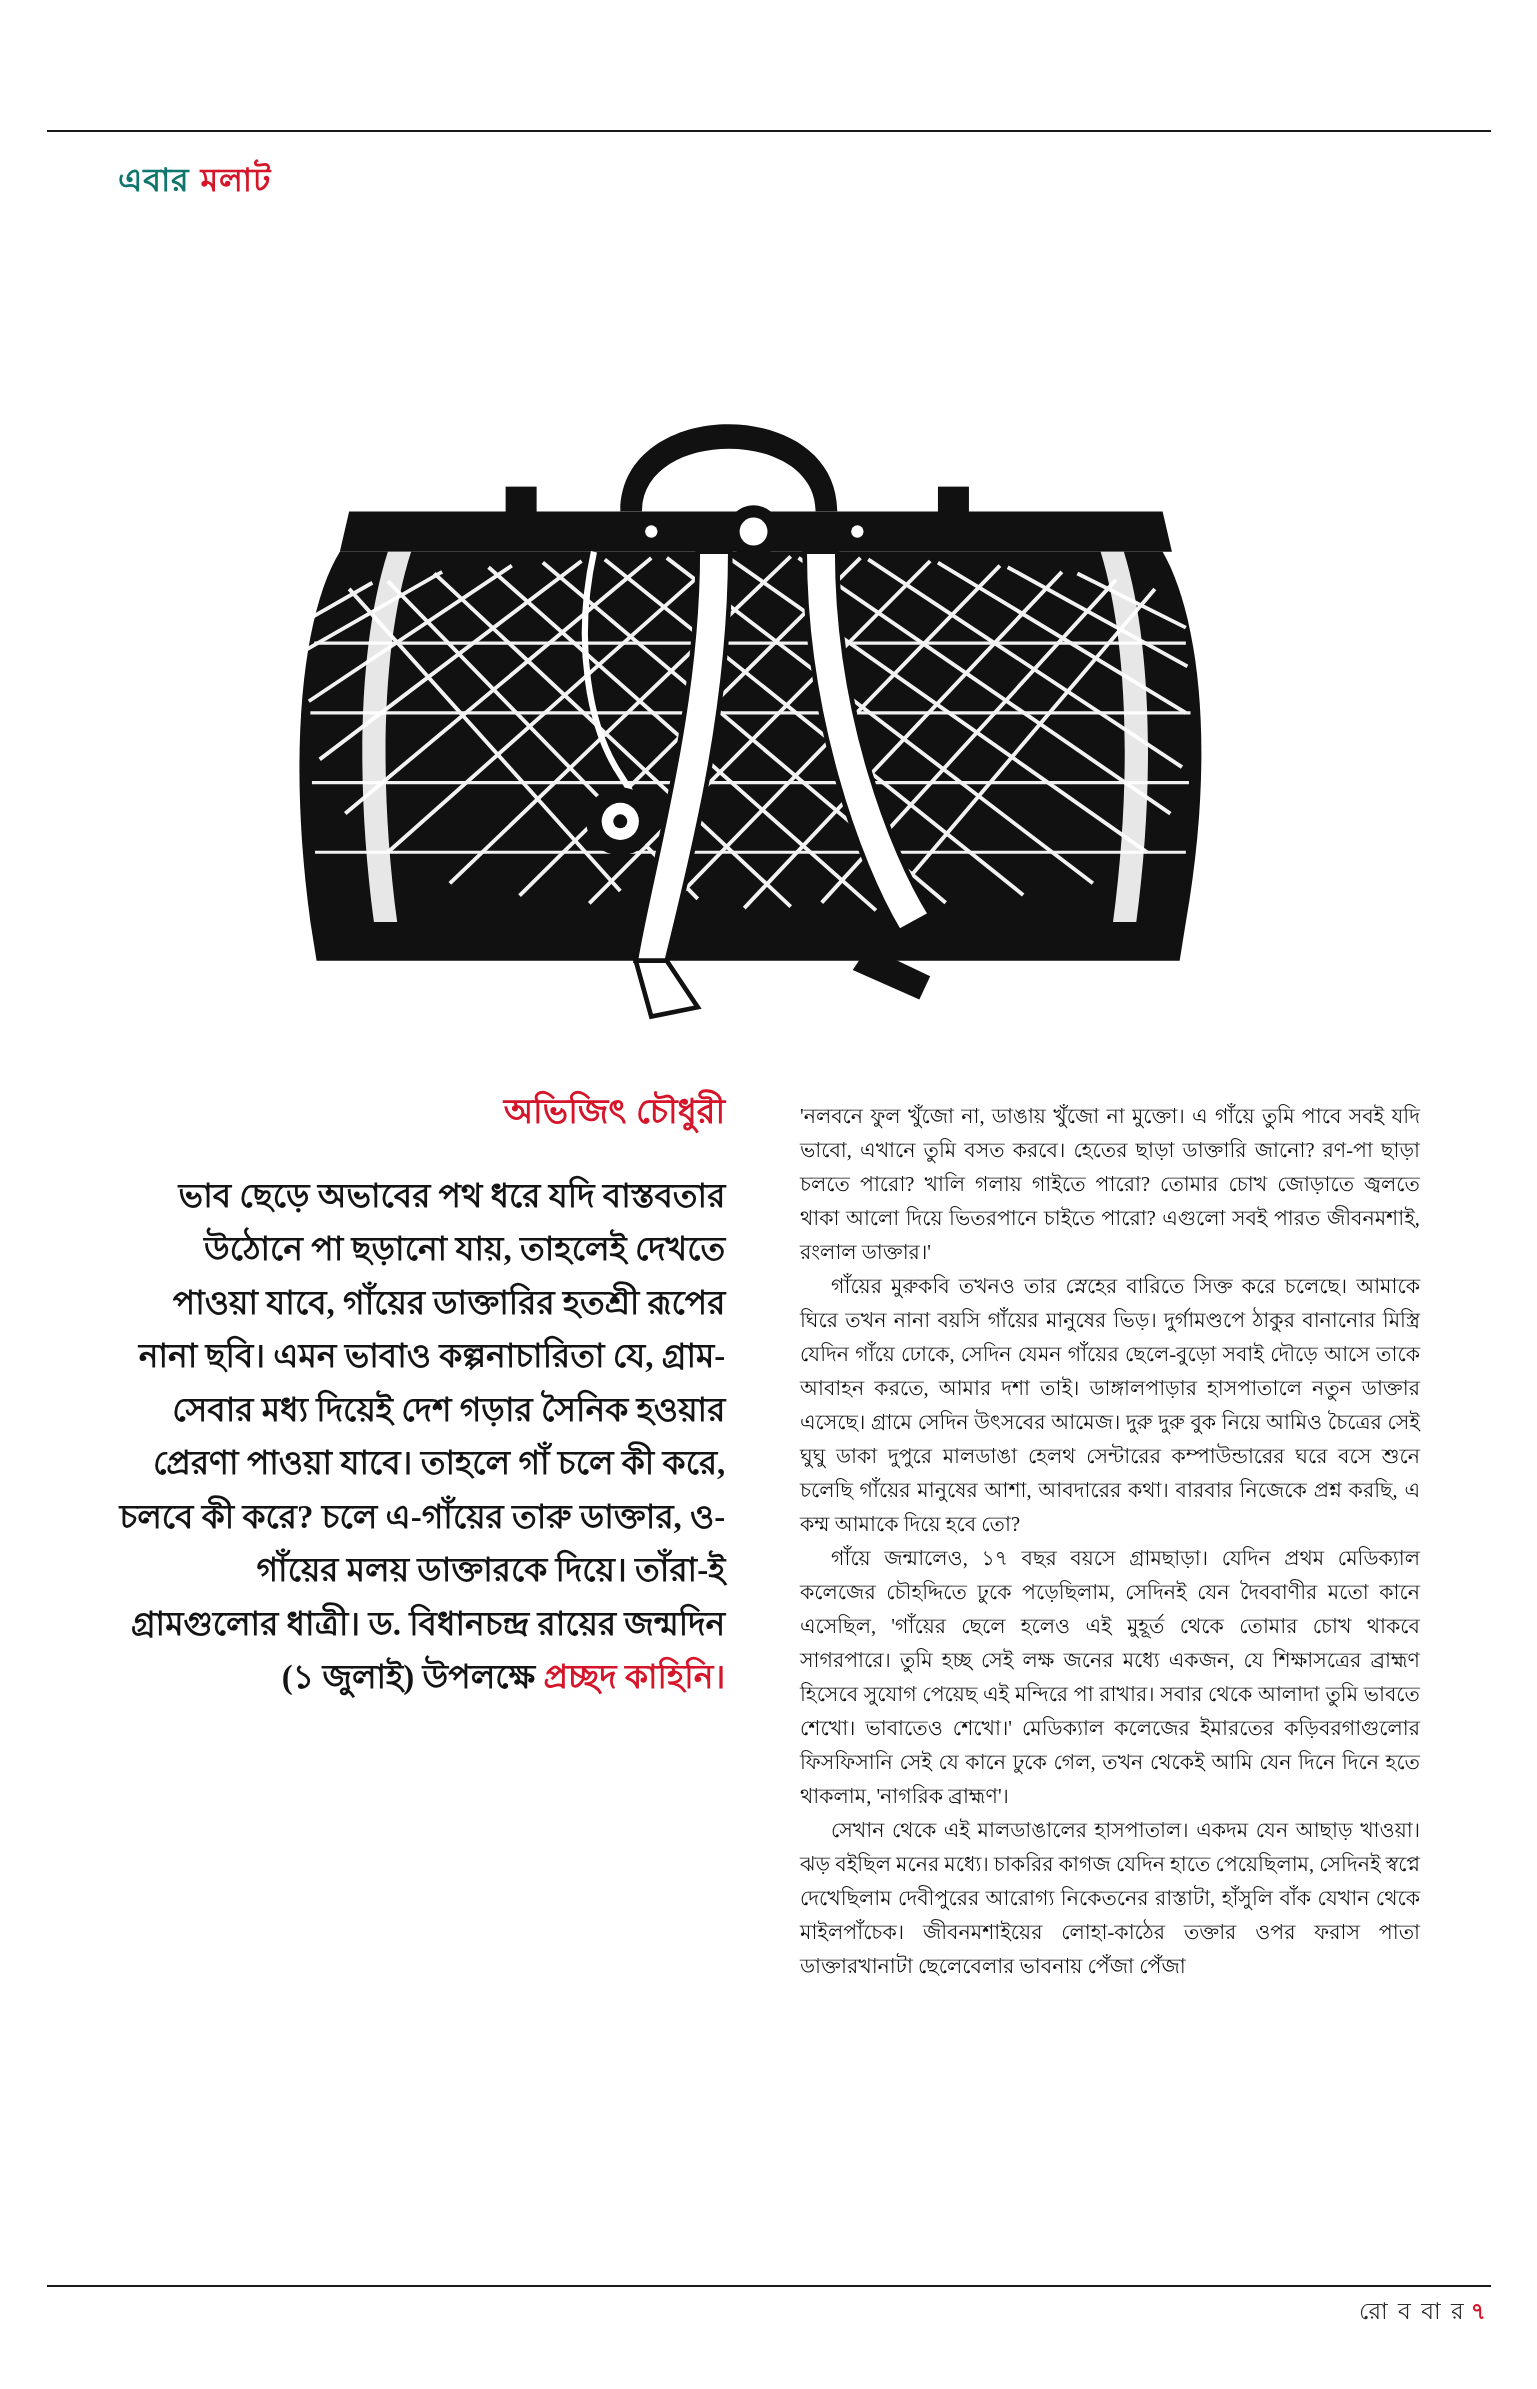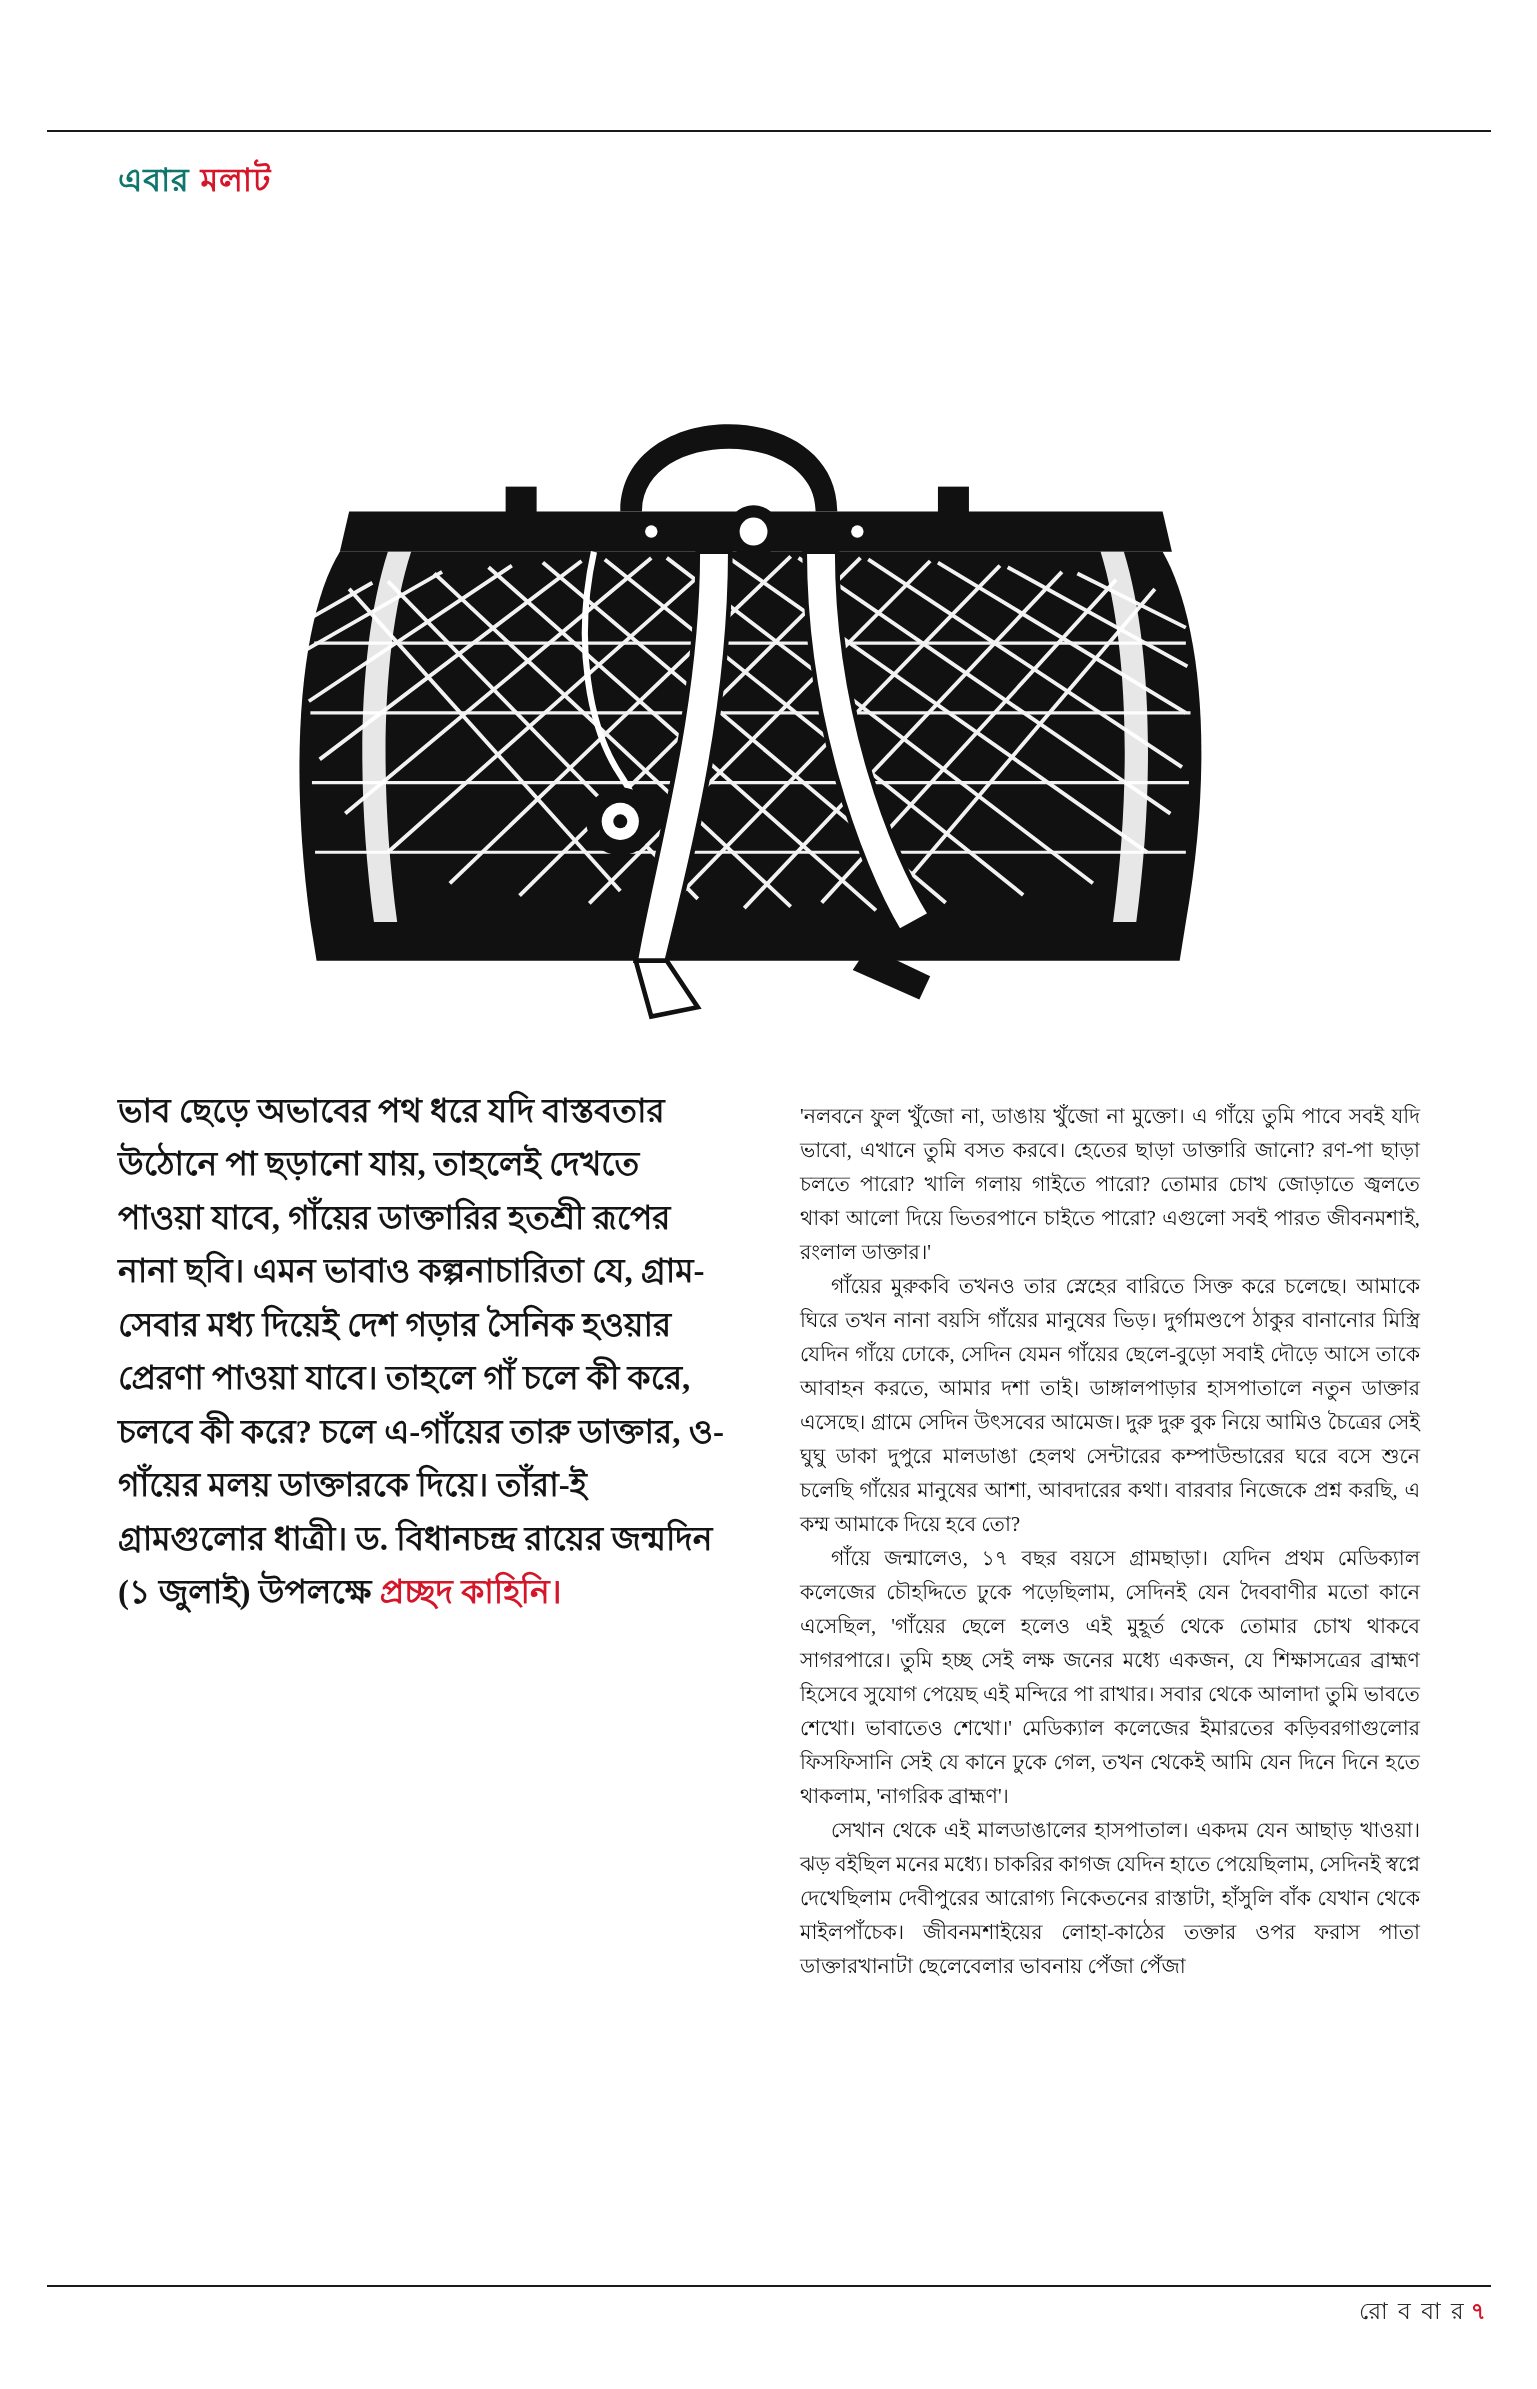--- a/index.html
+++ b/index.html
@@ -105,21 +105,21 @@
     color: #d5152a;
     text-align: right;
     margin: 0 0 28px 0;
     padding-right: 4.7px;
   }
   .standfirst {
     font-family: "Liberation Serif", serif;
     font-size: 33px;
     line-height: 1.62;
     color: #141414;
-    text-align: left;
+    text-align: right;
     margin: 0;
     padding-right: 4.7px;
     font-weight: 600;
   }
   .standfirst .hl-red {
     color: #d5152a;
     font-weight: 700;
   }
 
   .body-text {
@@ -225,20 +225,21 @@
         <rect x="1010" y="268" width="40" height="40"></rect>
         <circle cx="640" cy="326" r="8" fill="#ffffff"></circle>
         <circle cx="906" cy="326" r="8" fill="#ffffff"></circle>
       </g>
     </svg>
   </div>
 
   <div class="columns">
 
     <div class="col-left">
+      <div class="byline">অভিজিৎ চৌধুরী</div>
       <div class="standfirst">
         <span>ভাব ছেড়ে অভাবের পথ ধরে যদি বাস্তবতার উঠোনে পা ছড়ানো যায়, তাহলেই দেখতে পাওয়া যাবে, গাঁয়ের ডাক্তারির হতশ্রী রূপের নানা ছবি। এমন ভাবাও কল্পনাচারিতা যে, গ্রাম-সেবার মধ্য দিয়েই দেশ গড়ার সৈনিক হওয়ার প্রেরণা পাওয়া যাবে। তাহলে গাঁ চলে কী করে, চলবে কী করে? চলে এ-গাঁয়ের তারু ডাক্তার, ও-গাঁয়ের মলয় ডাক্তারকে দিয়ে। তাঁরা-ই গ্রামগুলোর ধাত্রী। ড. বিধানচন্দ্র রায়ের জন্মদিন (১ জুলাই) উপলক্ষে</span>
         <span class="hl-red">প্রচ্ছদ কাহিনি।</span>
       </div>
     </div>
 
     <div class="col-right body-text">
       <p>'নলবনে ফুল খুঁজো না, ডাঙায় খুঁজো না মুক্তো। এ গাঁয়ে তুমি পাবে সবই যদি ভাবো, এখানে তুমি বসত করবে। হেতের ছাড়া ডাক্তারি জানো? রণ-পা ছাড়া চলতে পারো? খালি গলায় গাইতে পারো? তোমার চোখ জোড়াতে জ্বলতে থাকা আলো দিয়ে ভিতরপানে চাইতে পারো? এগুলো সবই পারত জীবনমশাই, রংলাল ডাক্তার।'</p>
       <p>গাঁয়ের মুরুকবি তখনও তার স্নেহের বারিতে সিক্ত করে চলেছে। আমাকে ঘিরে তখন নানা বয়সি গাঁয়ের মানুষের ভিড়। দুর্গামণ্ডপে ঠাকুর বানানোর মিস্ত্রি যেদিন গাঁয়ে ঢোকে, সেদিন যেমন গাঁয়ের ছেলে-বুড়ো সবাই দৌড়ে আসে তাকে আবাহন করতে, আমার দশা তাই। ডাঙ্গালপাড়ার হাসপাতালে নতুন ডাক্তার এসেছে। গ্রামে সেদিন উৎসবের আমেজ। দুরু দুরু বুক নিয়ে আমিও চৈত্রের সেই ঘুঘু ডাকা দুপুরে মালডাঙা হেলথ সেন্টারের কম্পাউন্ডারের ঘরে বসে শুনে চলেছি গাঁয়ের মানুষের আশা, আবদারের কথা। বারবার নিজেকে প্রশ্ন করছি, এ কম্ম আমাকে দিয়ে হবে তো?</p>
       <p>গাঁয়ে জন্মালেও, ১৭ বছর বয়সে গ্রামছাড়া। যেদিন প্রথম মেডিক্যাল কলেজের চৌহদ্দিতে ঢুকে পড়েছিলাম, সেদিনই যেন দৈববাণীর মতো কানে এসেছিল, 'গাঁয়ের ছেলে হলেও এই মুহূর্ত থেকে তোমার চোখ থাকবে সাগরপারে। তুমি হচ্ছ সেই লক্ষ জনের মধ্যে একজন, যে শিক্ষাসত্রের ব্রাহ্মণ হিসেবে সুযোগ পেয়েছ এই মন্দিরে পা রাখার। সবার থেকে আলাদা তুমি ভাবতে শেখো। ভাবাতেও শেখো।' মেডিক্যাল কলেজের ইমারতের কড়িবরগাগুলোর ফিসফিসানি সেই যে কানে ঢুকে গেল, তখন থেকেই আমি যেন দিনে দিনে হতে থাকলাম, 'নাগরিক ব্রাহ্মণ'।</p>

